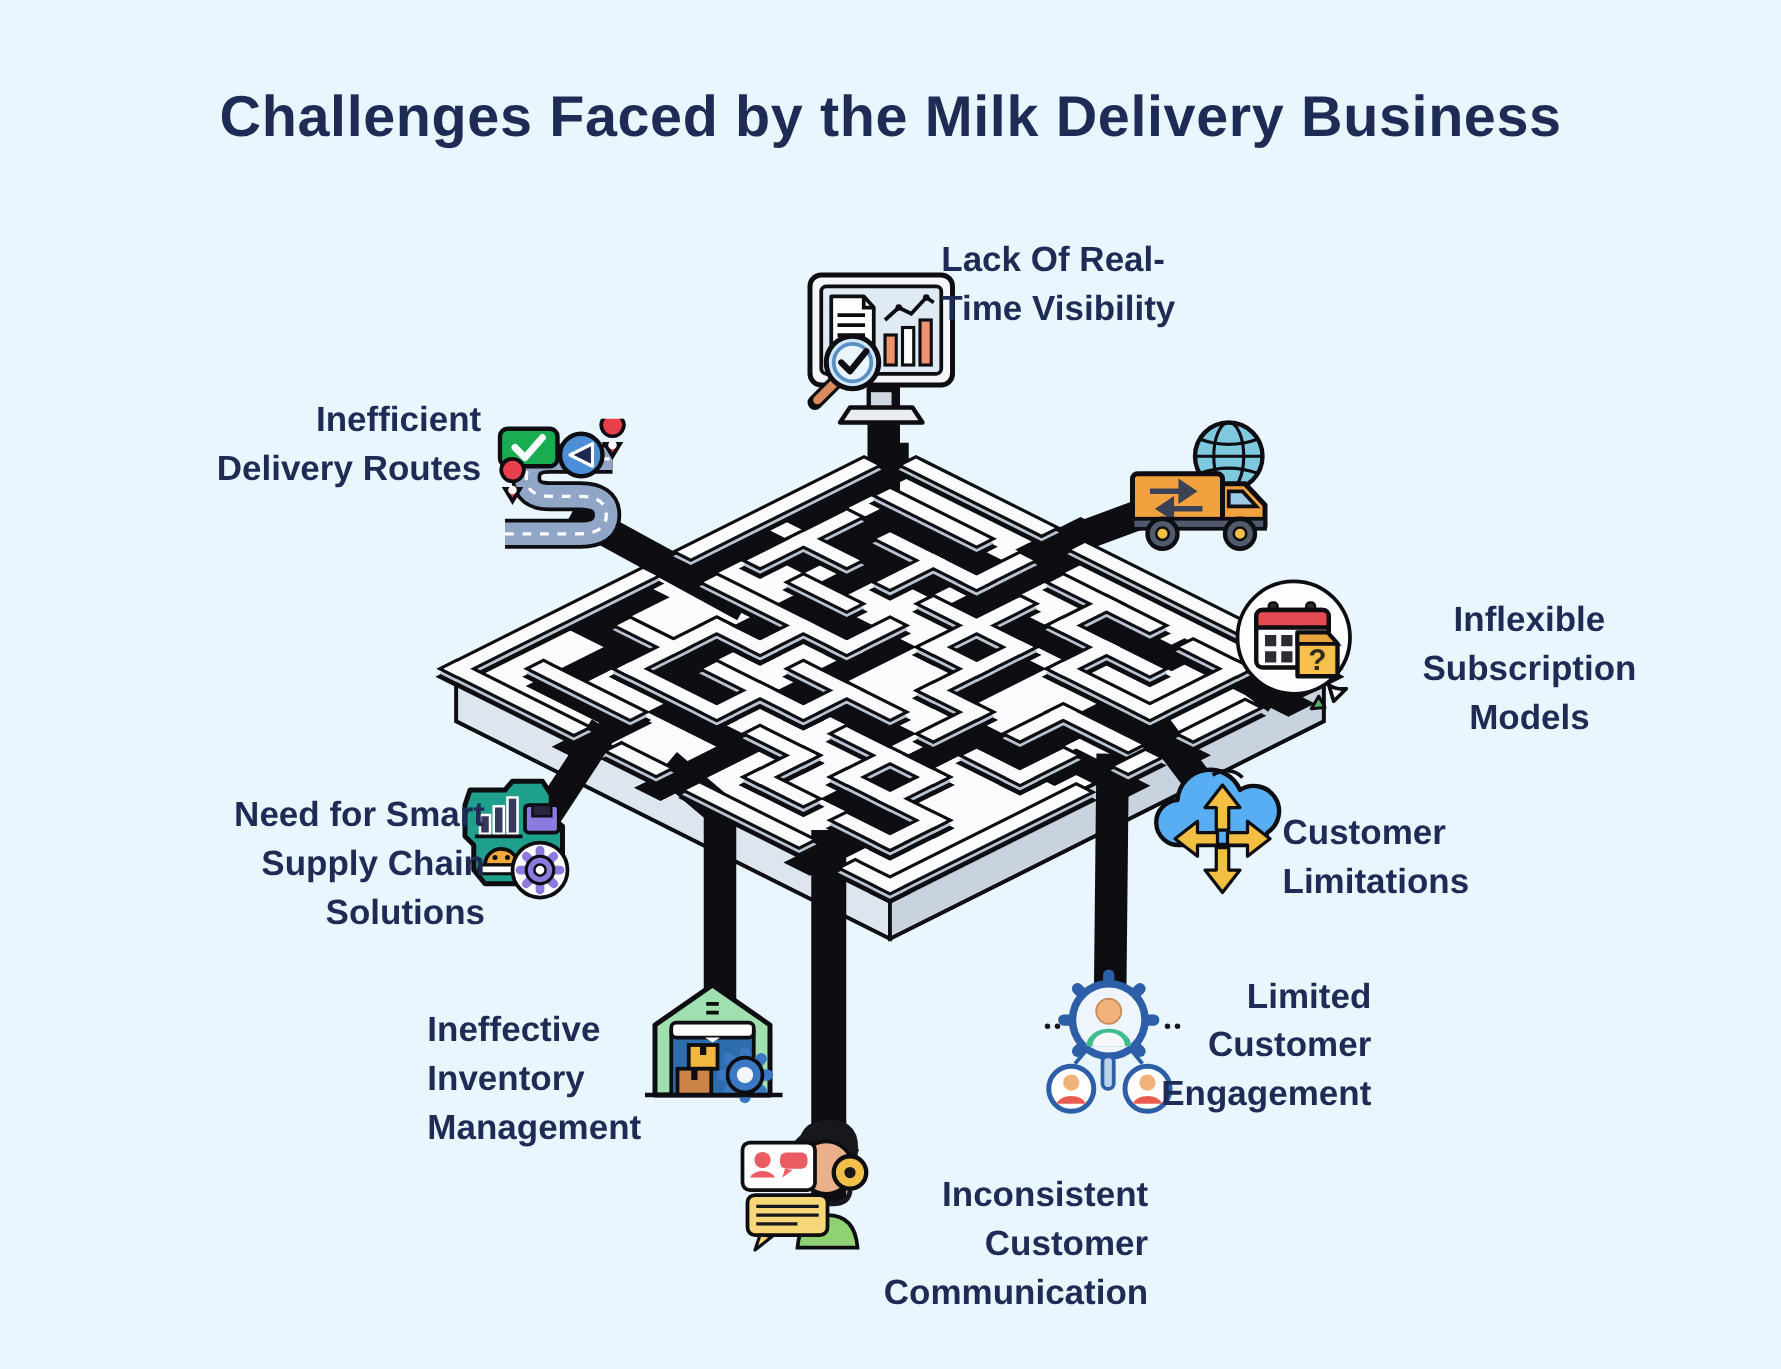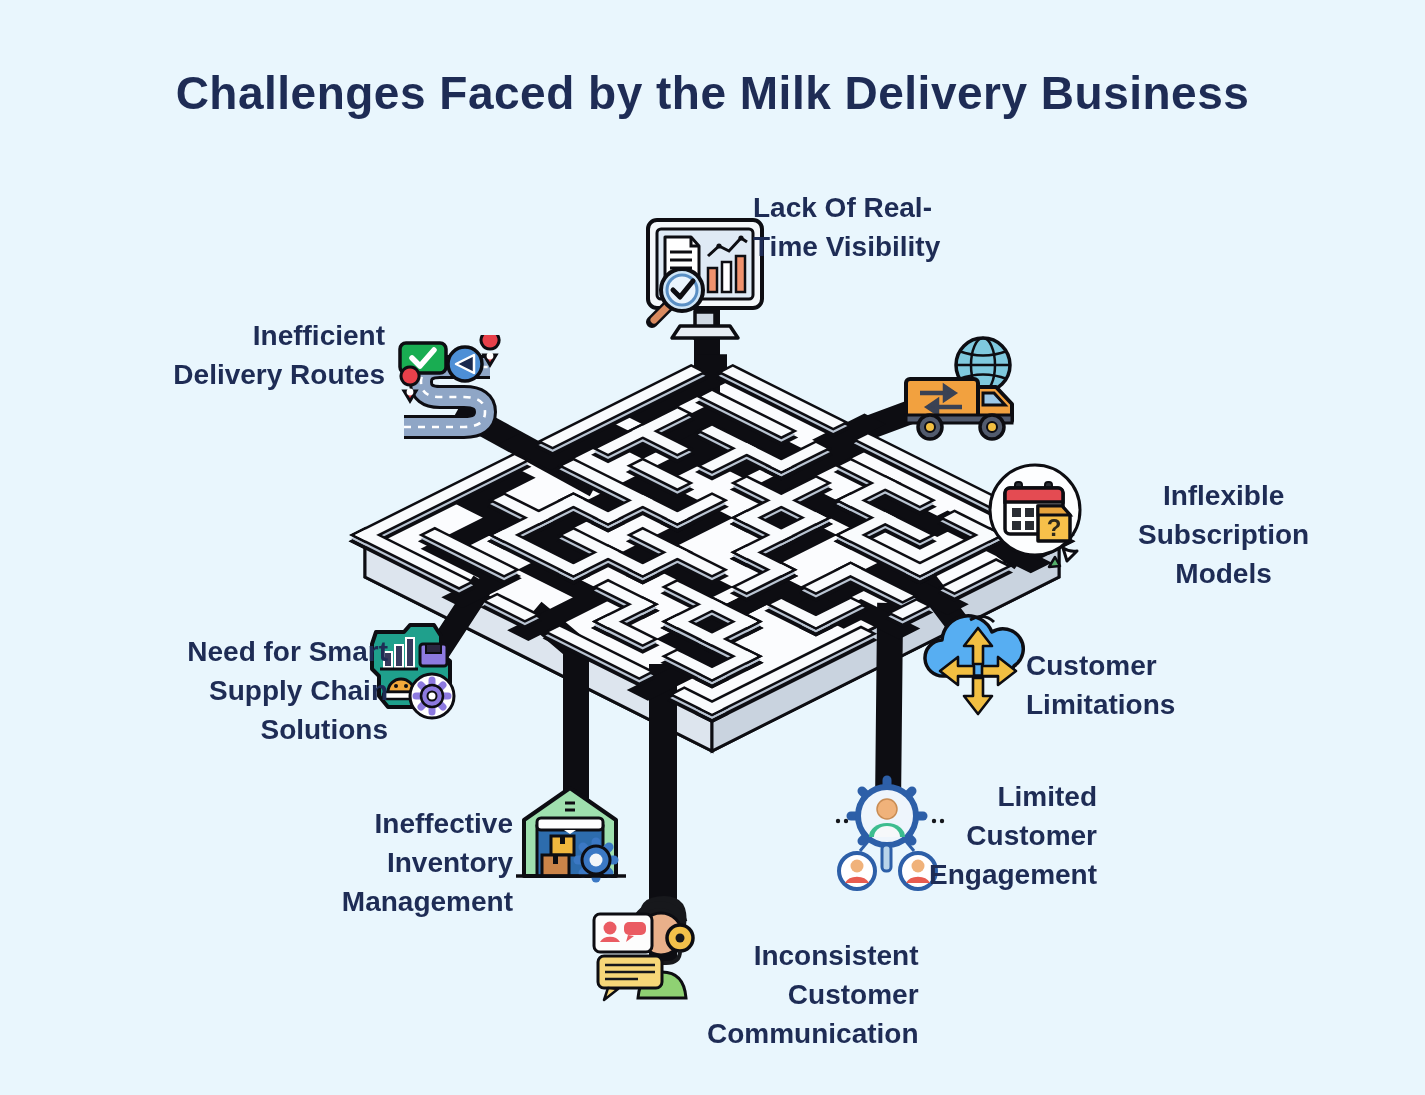--- a/index.html
+++ b/index.html
@@ -19,21 +19,21 @@
     font-size:28px;line-height:39px;white-space:pre-line;
   }
   .icon{position:absolute;}
   .lbl-lack{left:753px;top:188px;text-align:left;}
   .lbl-ineff-routes{right:1040px;top:316px;text-align:right;}
   .lbl-coord{left:1002px;top:296px;text-align:left;}
   .lbl-inflex{left:1096px;top:476px;text-align:center;margin-left:42px;}
   .lbl-scaling{left:1026px;top:646px;text-align:left;}
   .lbl-limited{left:929px;top:777px;text-align:right;}
   .lbl-incons{left:707px;top:936px;text-align:right;}
-  .lbl-inventory{right:912px;top:804px;text-align:right;}
+  .lbl-inventory{right:912px;top:804px;}
   .lbl-supply{right:1037px;top:632px;text-align:right;}
 </style>
 </head>
 <body>
 
 <div class="stage">
 
   <svg id="scene" width="1425" height="1095" viewBox="0 0 1425 1095">
 
     <g>

